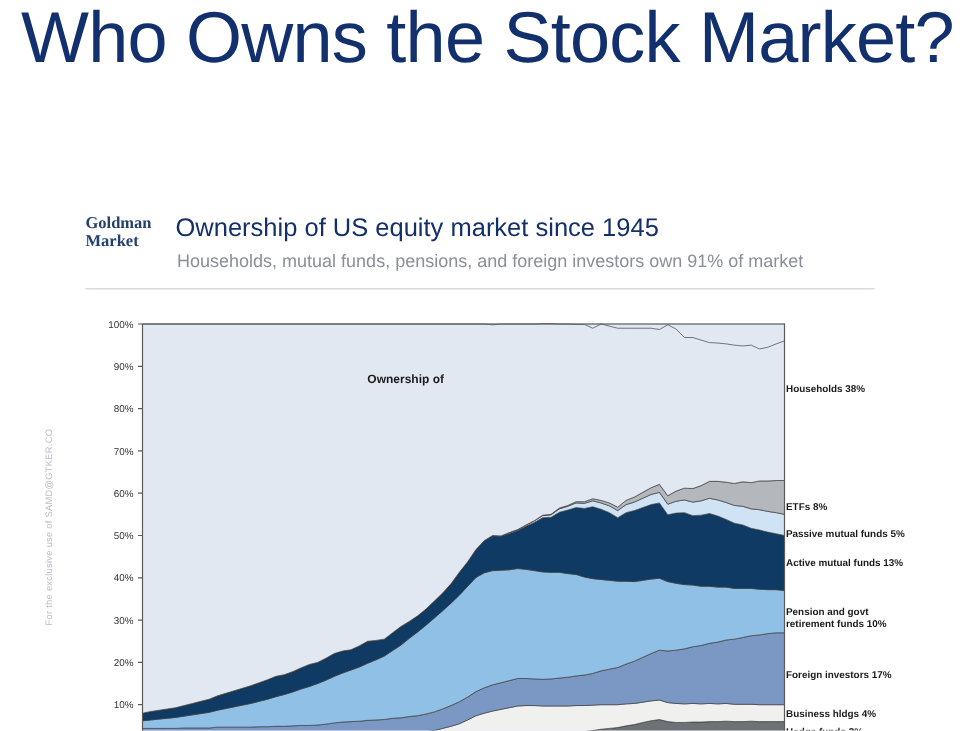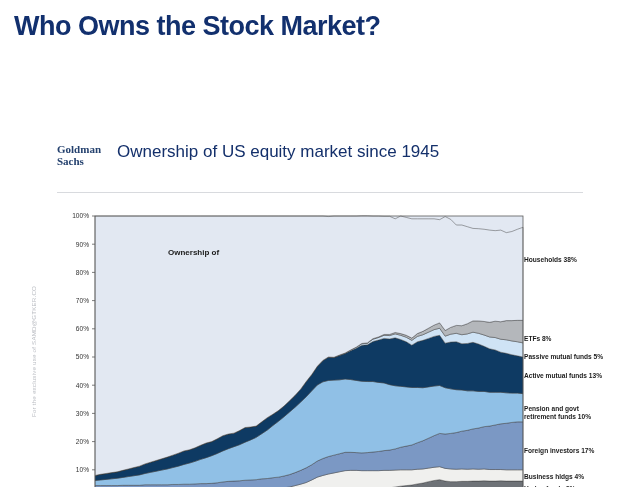--- a/index.html
+++ b/index.html
@@ -2,21 +2,21 @@
 <html><head>
 <meta charset="utf-8">
 <style>
   html,body{margin:0;padding:0;}
   body{
     width:640px;height:487px;background:#ffffff;overflow:hidden;
     font-family:"Liberation Sans",sans-serif;position:relative;
   }
   #page-title{
     position:absolute;left:14px;top:4px;
-    font-size:27px;line-height:44px;font-weight:700;
+    font-size:48px;line-height:44px;font-weight:400;
     color:#12306e;letter-spacing:-0.5px;white-space:nowrap;
   }
   #slide{
     position:absolute;left:0;top:70px;width:548px;height:425px;background:#fff;
   }
   #gs-logo{
     position:absolute;left:57px;top:74px;width:52px;
     font-family:"Liberation Serif",serif;font-weight:700;
     font-size:11px;line-height:11.5px;color:#24416e;
   }
@@ -41,41 +41,42 @@
     position:absolute;left:57px;top:140px;width:526px;height:310px;
   }
   #chart-svg{display:block;}
   .ytick,.xtick{
     font-size:6.6px;fill:#333333;font-family:"Liberation Sans",sans-serif;
   }
   .ytick{text-anchor:end;}
   .xtick{text-anchor:middle;}
   #annot{
     position:absolute;left:168px;top:178px;width:128px;
-    text-align:left;font-size:8px;font-weight:700;color:#1b1b1b;
+    text-align:right;font-size:8px;font-weight:700;color:#1b1b1b;
     line-height:10.5px;
   }
   .rlabel{
     position:absolute;font-size:6.6px;font-weight:700;color:#1b1b1b;
     white-space:nowrap;line-height:8.4px;
   }
 </style>
 </head>
 <body>
 
 <div id="page-title">Who Owns the Stock Market?</div>
 
 <div id="slide">
 
   <div id="gs-logo">
     <div>Goldman</div>
-    <div>Sachs</div>
+    <div>Market</div>
   </div>
 
   <div id="slide-title">Ownership of US equity market since 1945</div>
+  <div id="slide-sub">Households, mutual funds, pensions, and foreign investors own 91% of market</div>
 
   <div id="rule-top"></div>
 
   <div id="side-note">For the exclusive use of SAMD@GTKER.CO</div>
 
   <div id="chart-area">
     <svg id="chart-svg" width="526" height="310" viewBox="0 0 526 310">
       <g id="plot-bg-g">
           <rect x="38" y="6" width="428" height="282" fill="#e2e8f2"></rect>
         </g>

